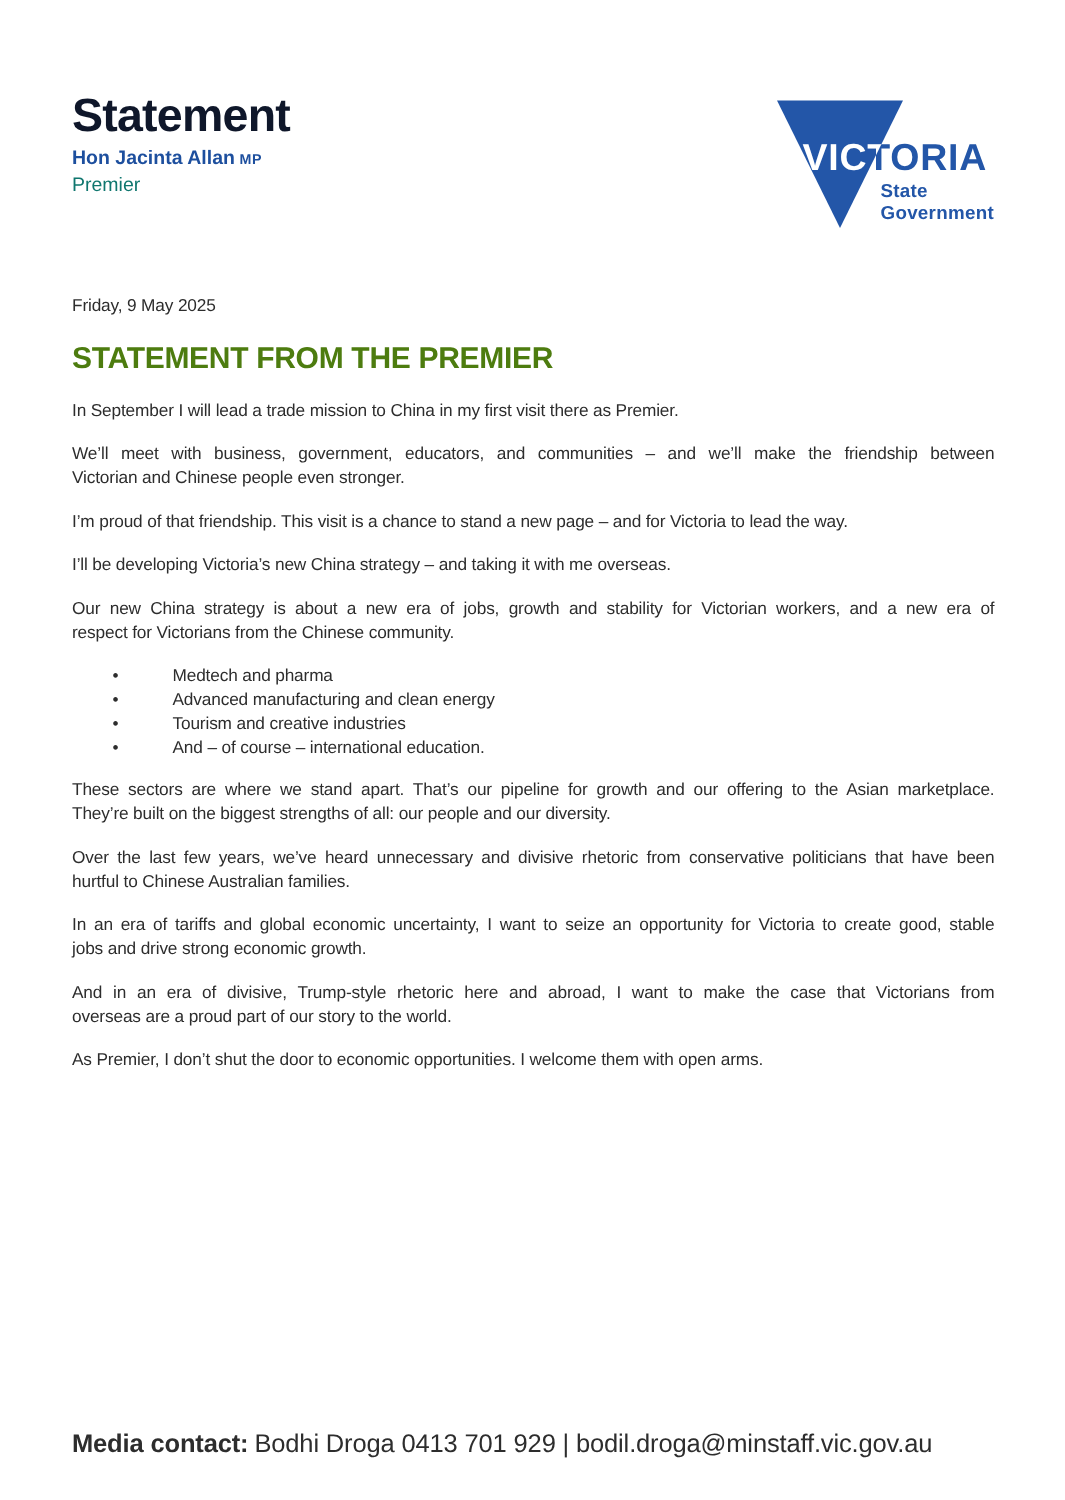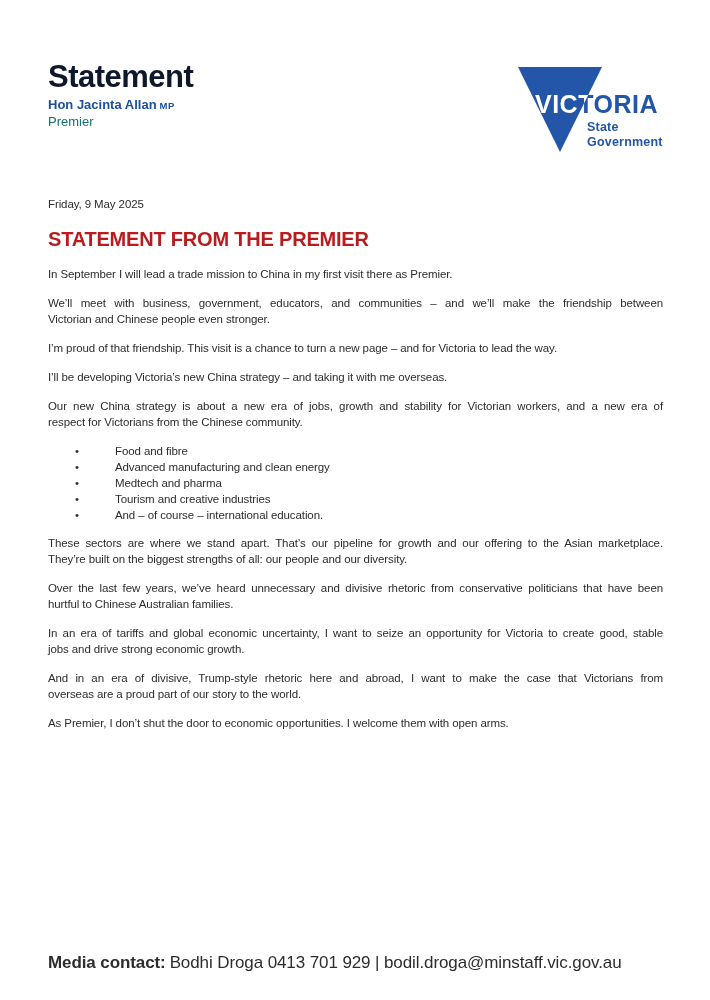--- a/index.html
+++ b/index.html
@@ -17,21 +17,21 @@
   .role{margin-top:2px;font-size:13px;color:#0f766e;line-height:14px;}
   
   .logo{position:absolute;top:62px;right:44px;width:158px;height:92px;}
   .logo svg{display:block;width:158px;height:92px;}
   .logo text{font-family:"Liberation Sans","DejaVu Sans",sans-serif;}
   .logo .wordmark{font-size:25px;font-weight:bold;letter-spacing:0.5px;}
   .logo .tagline{font-size:12.5px;font-weight:600;letter-spacing:0.2px;}
   
   .content{position:absolute;top:196px;left:48px;width:615px;font-size:11.5px;letter-spacing:-0.1px;}
   .date{line-height:16px;margin:0 0 16px;}
-  .title{font-size:20px;line-height:22px;margin:0 0 16px;font-weight:bold;color:#b91c1c;letter-spacing:-0.2px;}
+  .title{font-size:20px;line-height:22px;margin:0 0 16px;font-weight:bold;color:#4d7c0f;letter-spacing:-0.2px;}
   .para{margin:0 0 13px;line-height:16px;}
   .ln{display:block;}
   .j{text-align:justify;text-align-last:justify;}
   ul.bullets{margin:0 0 12px;padding:0;}
   ul.bullets li{list-style:none;position:relative;padding-left:67px;line-height:16px;}
   ul.bullets li::before{content:"\2022";position:absolute;left:27px;top:0;}
   
   .footer{position:absolute;left:48px;top:955px;font-size:17px;line-height:16px;letter-spacing:-0.1px;}
   .footer .b{font-weight:bold;margin-right:4px;}
 </style>
@@ -66,34 +66,33 @@
   <h1 class="title">STATEMENT FROM THE PREMIER</h1>
 
   <div class="para">
     <span class="ln">In September I will lead a trade mission to China in my first visit there as Premier.</span>
   </div>
   <div class="para">
     <span class="ln j">We’ll meet with business, government, educators, and communities – and we’ll make the friendship between</span>
     <span class="ln">Victorian and Chinese people even stronger.</span>
   </div>
   <div class="para">
-    <span class="ln">I’m proud of that friendship. This visit is a chance to turn a new page – and for Victoria to lead the way.</span>
+    <span class="ln">I’m proud of that friendship. This visit is a chance to stand a new page – and for Victoria to lead the way.</span>
   </div>
   <div class="para">
     <span class="ln">I’ll be developing Victoria’s new China strategy – and taking it with me overseas.</span>
   </div>
   <div class="para">
     <span class="ln j">Our new China strategy is about a new era of jobs, growth and stability for Victorian workers, and a new era of</span>
     <span class="ln">respect for Victorians from the Chinese community.</span>
   </div>
 
   <ul class="bullets">
-    <li>Food and fibre</li>
+    <li>Medtech and pharma</li>
     <li>Advanced manufacturing and clean energy</li>
-    <li>Medtech and pharma</li>
     <li>Tourism and creative industries</li>
     <li>And – of course – international education.</li>
   </ul>
 
   <div class="para">
     <span class="ln j">These sectors are where we stand apart. That’s our pipeline for growth and our offering to the Asian marketplace.</span>
     <span class="ln">They’re built on the biggest strengths of all: our people and our diversity.</span>
   </div>
   <div class="para">
     <span class="ln j">Over the last few years, we’ve heard unnecessary and divisive rhetoric from conservative politicians that have been</span>

